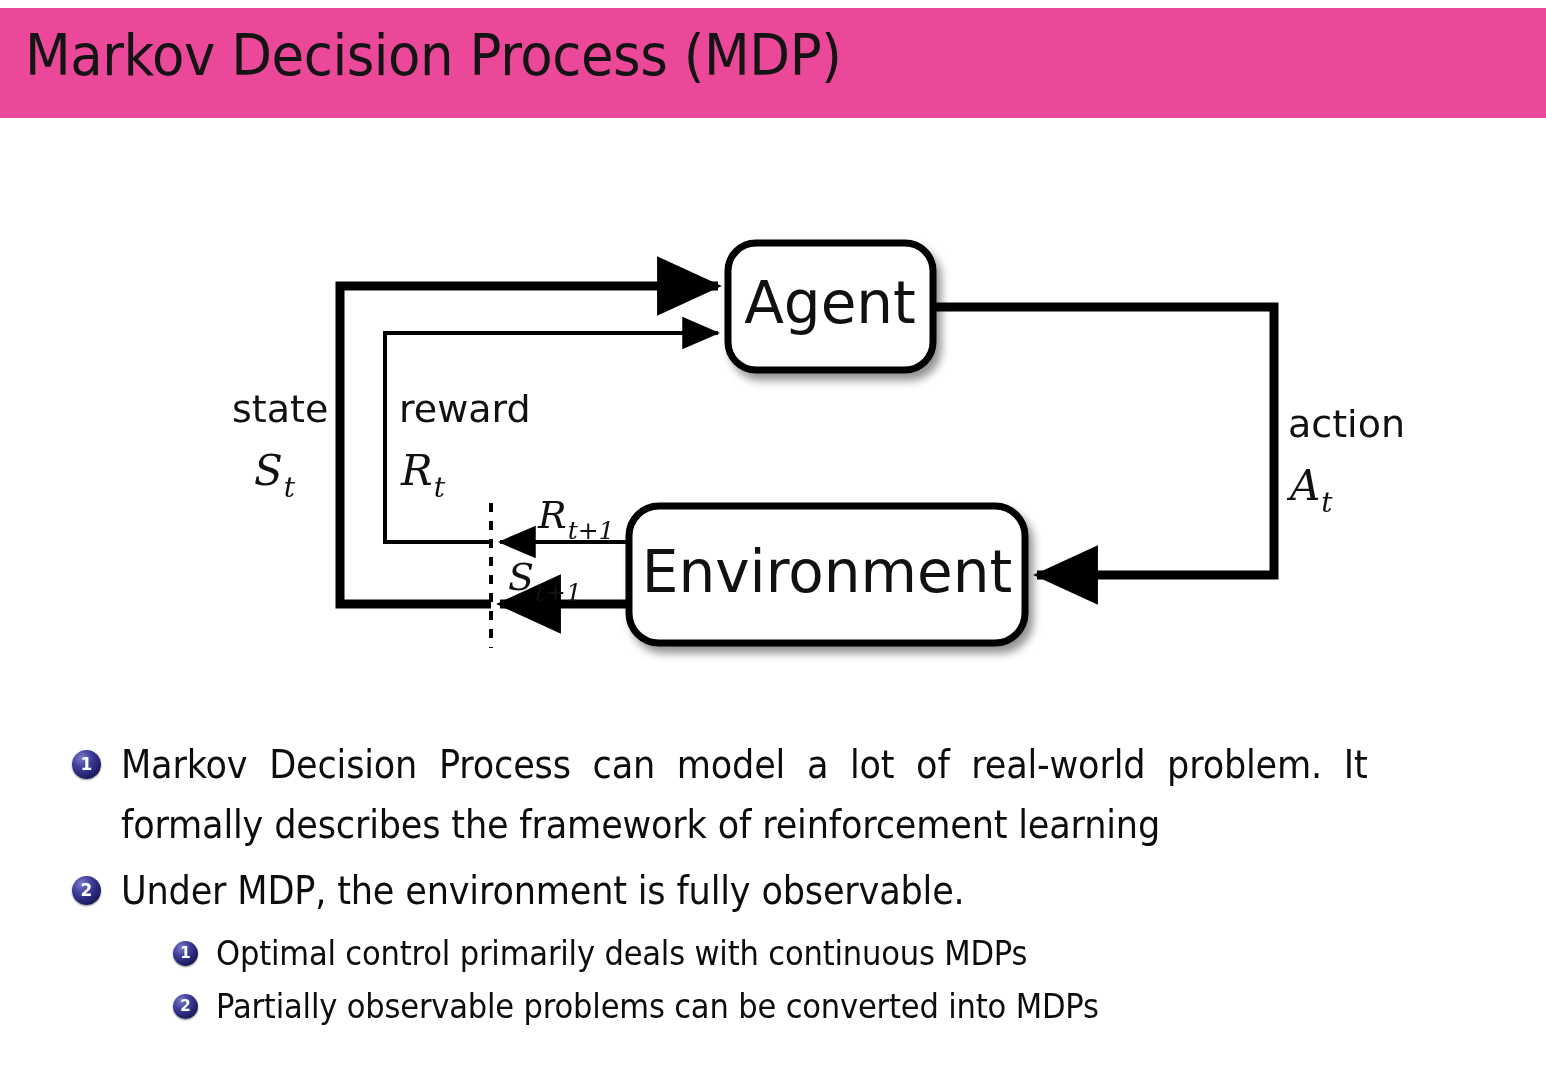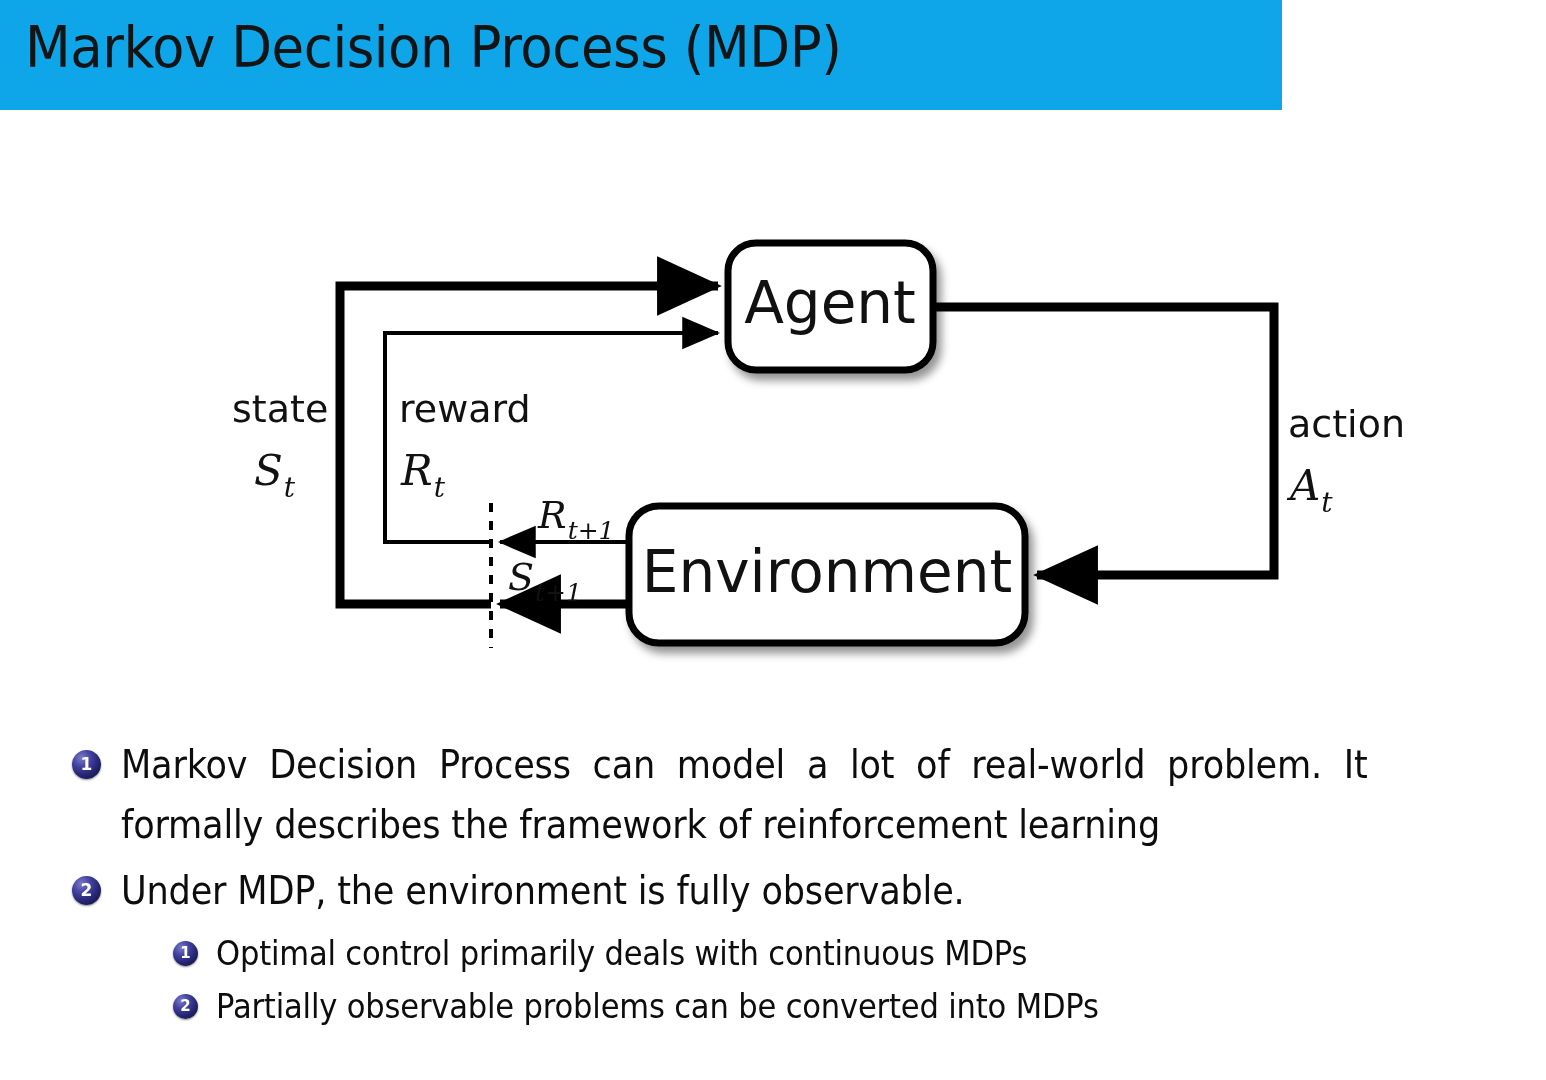--- a/index.html
+++ b/index.html
@@ -13,24 +13,24 @@
     height: 1080px;
     overflow: hidden;
     font-family: "DejaVu Sans", sans-serif;
     position: relative;
   }
 
   
   #slide-header {
     position: absolute;
     left: 0;
-    top: 0;
-    width: 1282px;
+    top: 8px;
+    width: 1546px;
     height: 110px;
-    background: #0ea5e9;
+    background: #ec4899;
   }
   #slide-title {
     position: absolute;
     left: 25px;
     top: 14px;
     font-family: "DejaVu Sans", sans-serif;
     font-size: 57px;
     font-weight: 400;
     letter-spacing: -0.5px;
     color: #141414;

